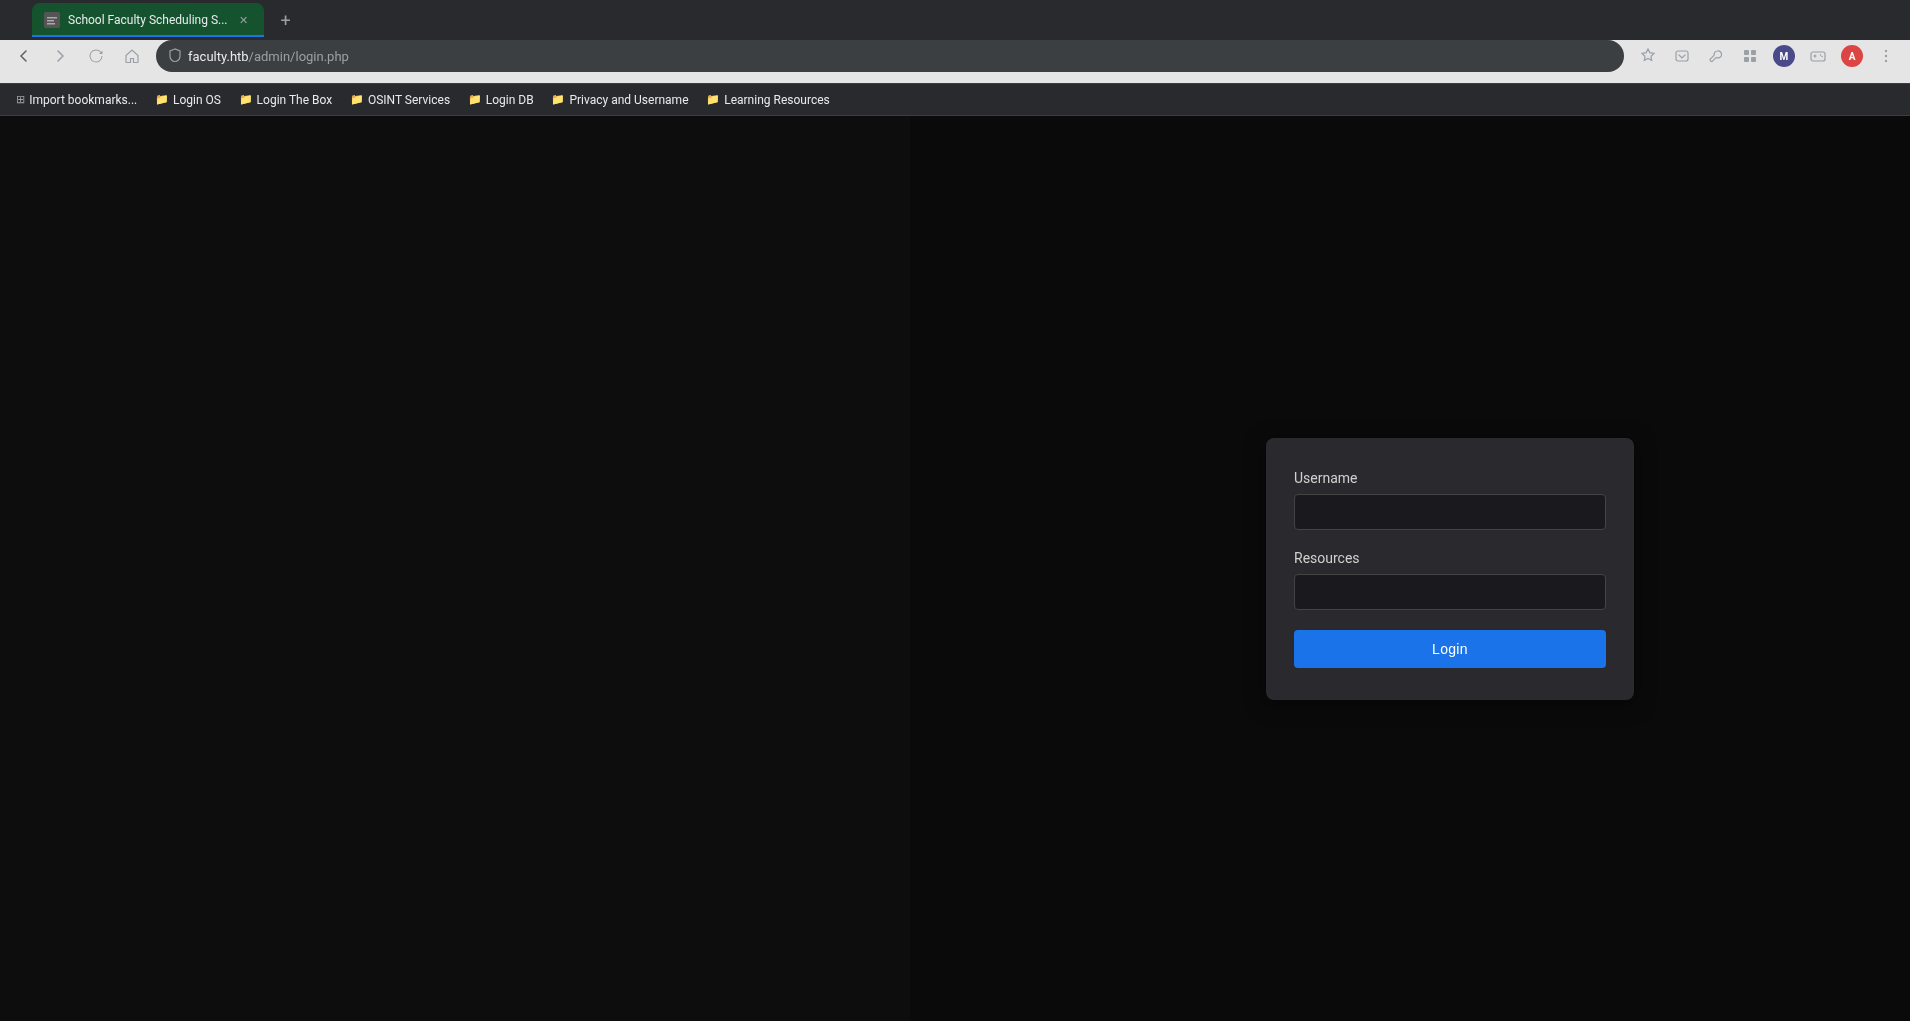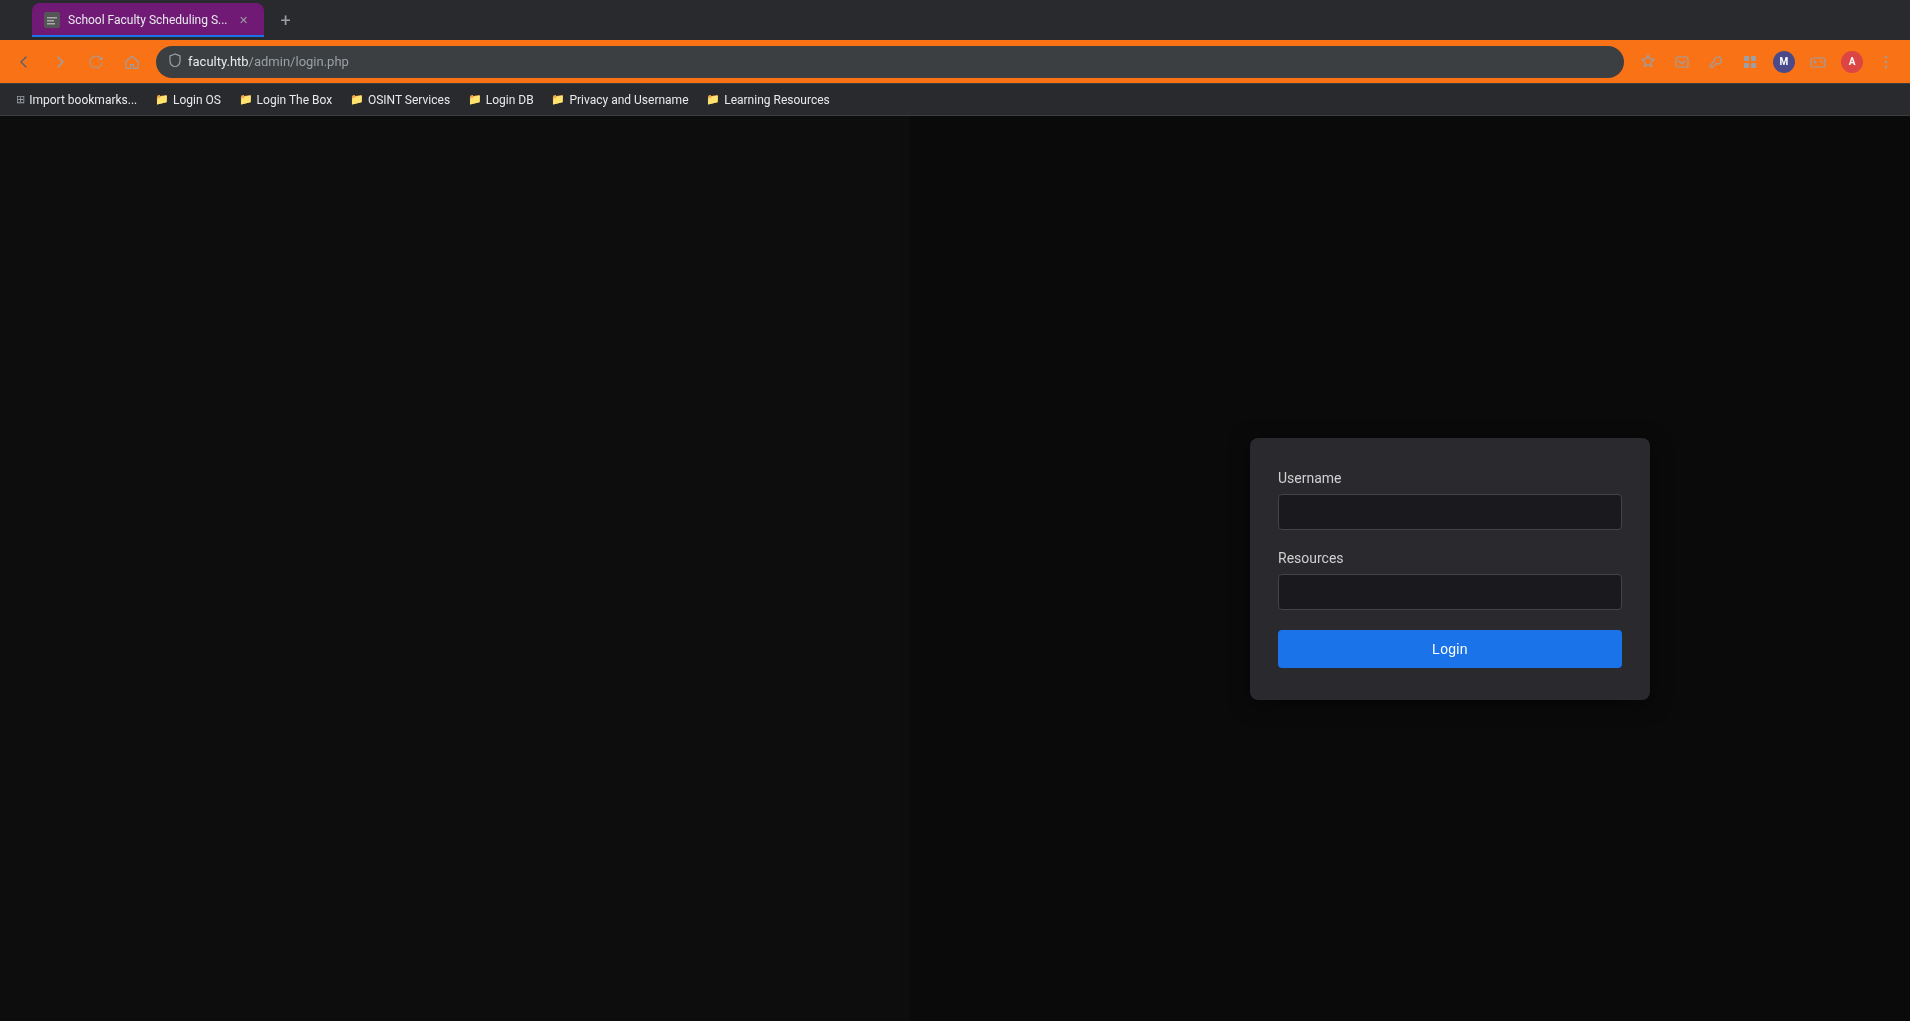--- a/index.html
+++ b/index.html
@@ -41,21 +41,21 @@
       border-radius: 8px 8px 0 0;
       padding: 0 12px;
       height: 34px;
       gap: 8px;
       min-width: 200px;
       max-width: 240px;
       position: relative;
     }
 
     .tab.active {
-      background: #701a75;
+      background: #14532d;
     }
 
     .tab-favicon {
       width: 16px;
       height: 16px;
       background: #555;
       border-radius: 2px;
       flex-shrink: 0;
       display: flex;
       align-items: center;
@@ -93,22 +93,22 @@
       justify-content: center;
       color: #9aa0a6;
       font-size: 18px;
       cursor: pointer;
       margin-left: 4px;
     }
 
     
     .nav-bar {
       display: flex;
-      align-items: center;
-      background: #f97316;
+      align-items: flex-start;
+      background: #e5e5e5;
       height: 44px;
       padding: 0 8px;
       gap: 4px;
       border-bottom: 1px solid #3c3f41;
     }
 
     .nav-btn {
       width: 32px;
       height: 32px;
       border-radius: 50%;
@@ -223,21 +223,21 @@
       align-items: center;
       justify-content: center;
       padding-left: 80px;
     }
 
     
     .login-card {
       background: #2a2a2e;
       border-radius: 8px;
       padding: 32px 28px;
-      width: 400px;
+      width: 368px;
       box-shadow: 0 4px 20px rgba(0,0,0,0.5);
     }
 
     .form-group {
       margin-bottom: 20px;
     }
 
     .form-label {
       display: block;
       color: #d0d0d0;

